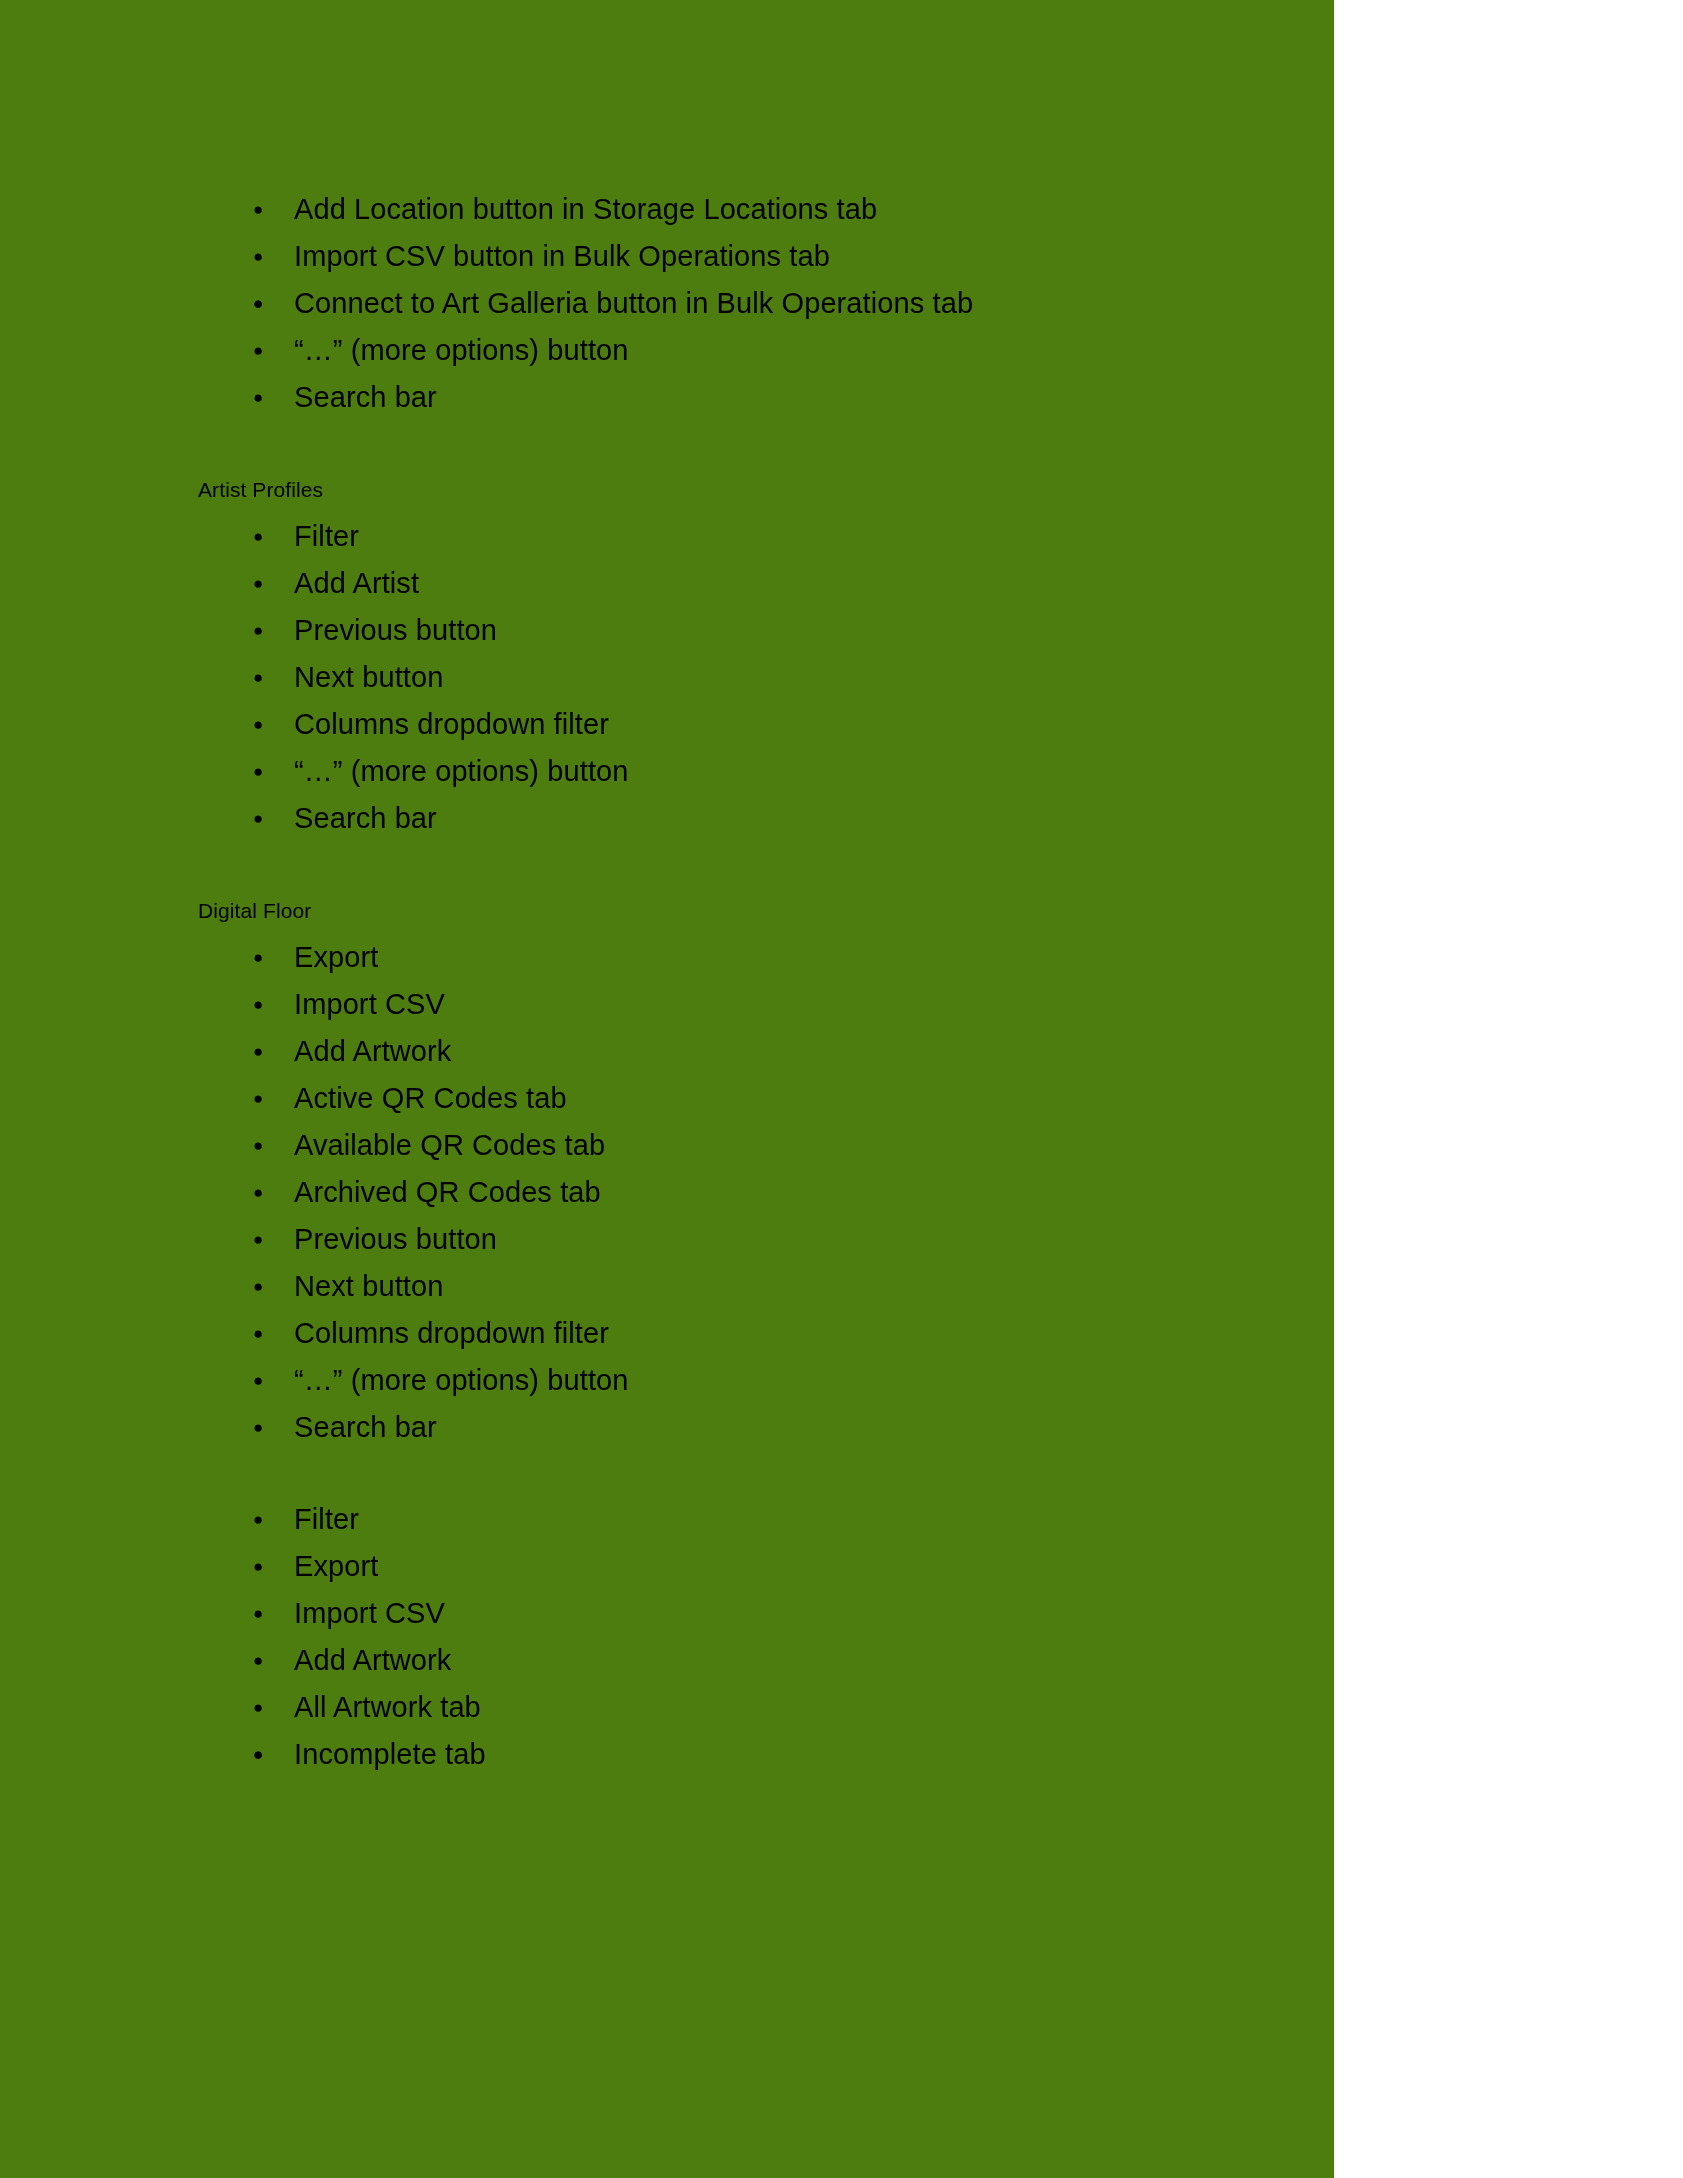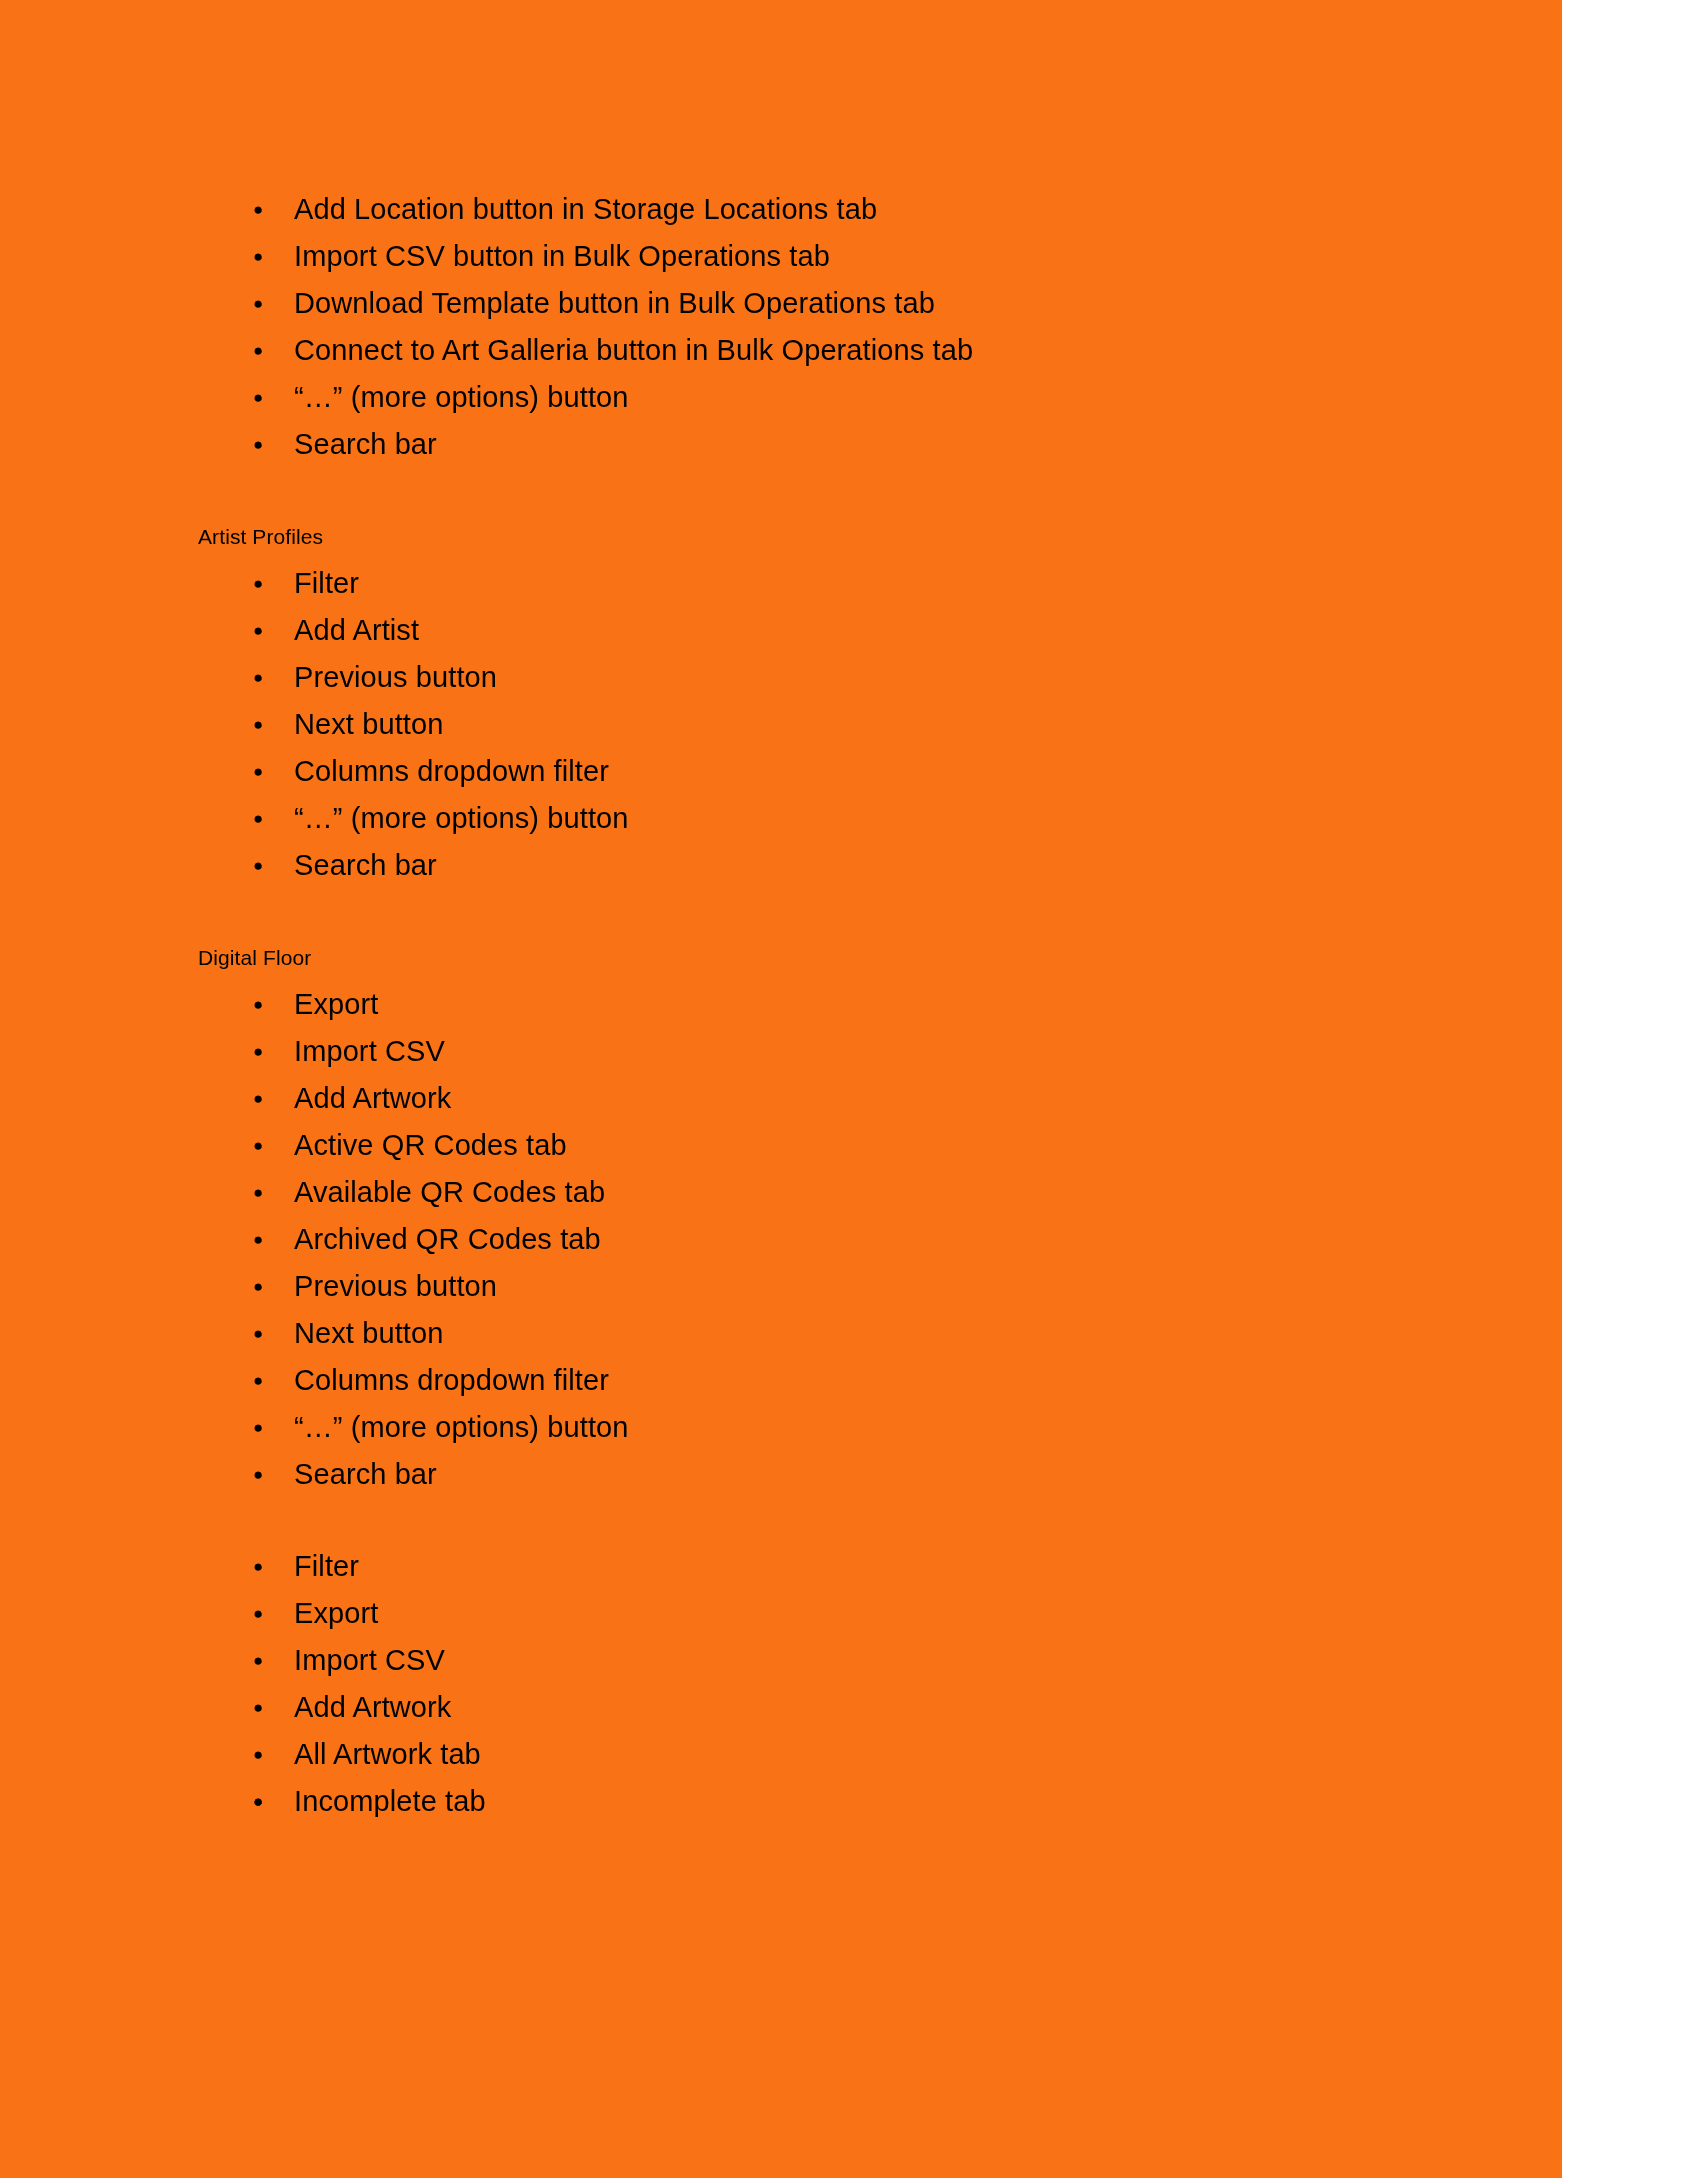--- a/index.html
+++ b/index.html
@@ -8,23 +8,23 @@
     padding: 0;
     background: #ffffff;
   }
   body {
     font-family: "Liberation Sans", sans-serif;
     color: #000000;
     -webkit-font-smoothing: antialiased;
   }
   .page {
     position: relative;
-    width: 1562px;
+    width: 1334px;
     height: 2178px;
-    background: #f97316;
+    background: #4d7c0f;
     box-sizing: border-box;
     overflow: hidden;
   }
   .doc-body {
     position: absolute;
     left: 198px;
     top: 186px;
     width: 1267px;
   }
 
@@ -79,21 +79,21 @@
 </style>
 </head>
 <body>
 
 <div class="page">
   <div class="doc-body">
 
     <ul class="bullet-list">
         <li class="bullet-item"><span class="dot"></span><span class="txt">Add Location button in Storage Locations tab</span></li>
         <li class="bullet-item"><span class="dot"></span><span class="txt">Import CSV button in Bulk Operations tab</span></li>
-        <li class="bullet-item"><span class="dot"></span><span class="txt">Download Template button in Bulk Operations tab</span></li>
+        <li class="bullet-item"><span class="dot"></span></li>
         <li class="bullet-item"><span class="dot"></span><span class="txt">Connect to Art Galleria button in Bulk Operations tab</span></li>
         <li class="bullet-item"><span class="dot"></span><span class="txt">“…” (more options) button</span></li>
         <li class="bullet-item"><span class="dot"></span><span class="txt">Search bar</span></li>
       </ul>
 
     <div class="section-gap"></div>
 
     <div>
         <div class="section">
           <div class="section-title">Artist Profiles</div>

